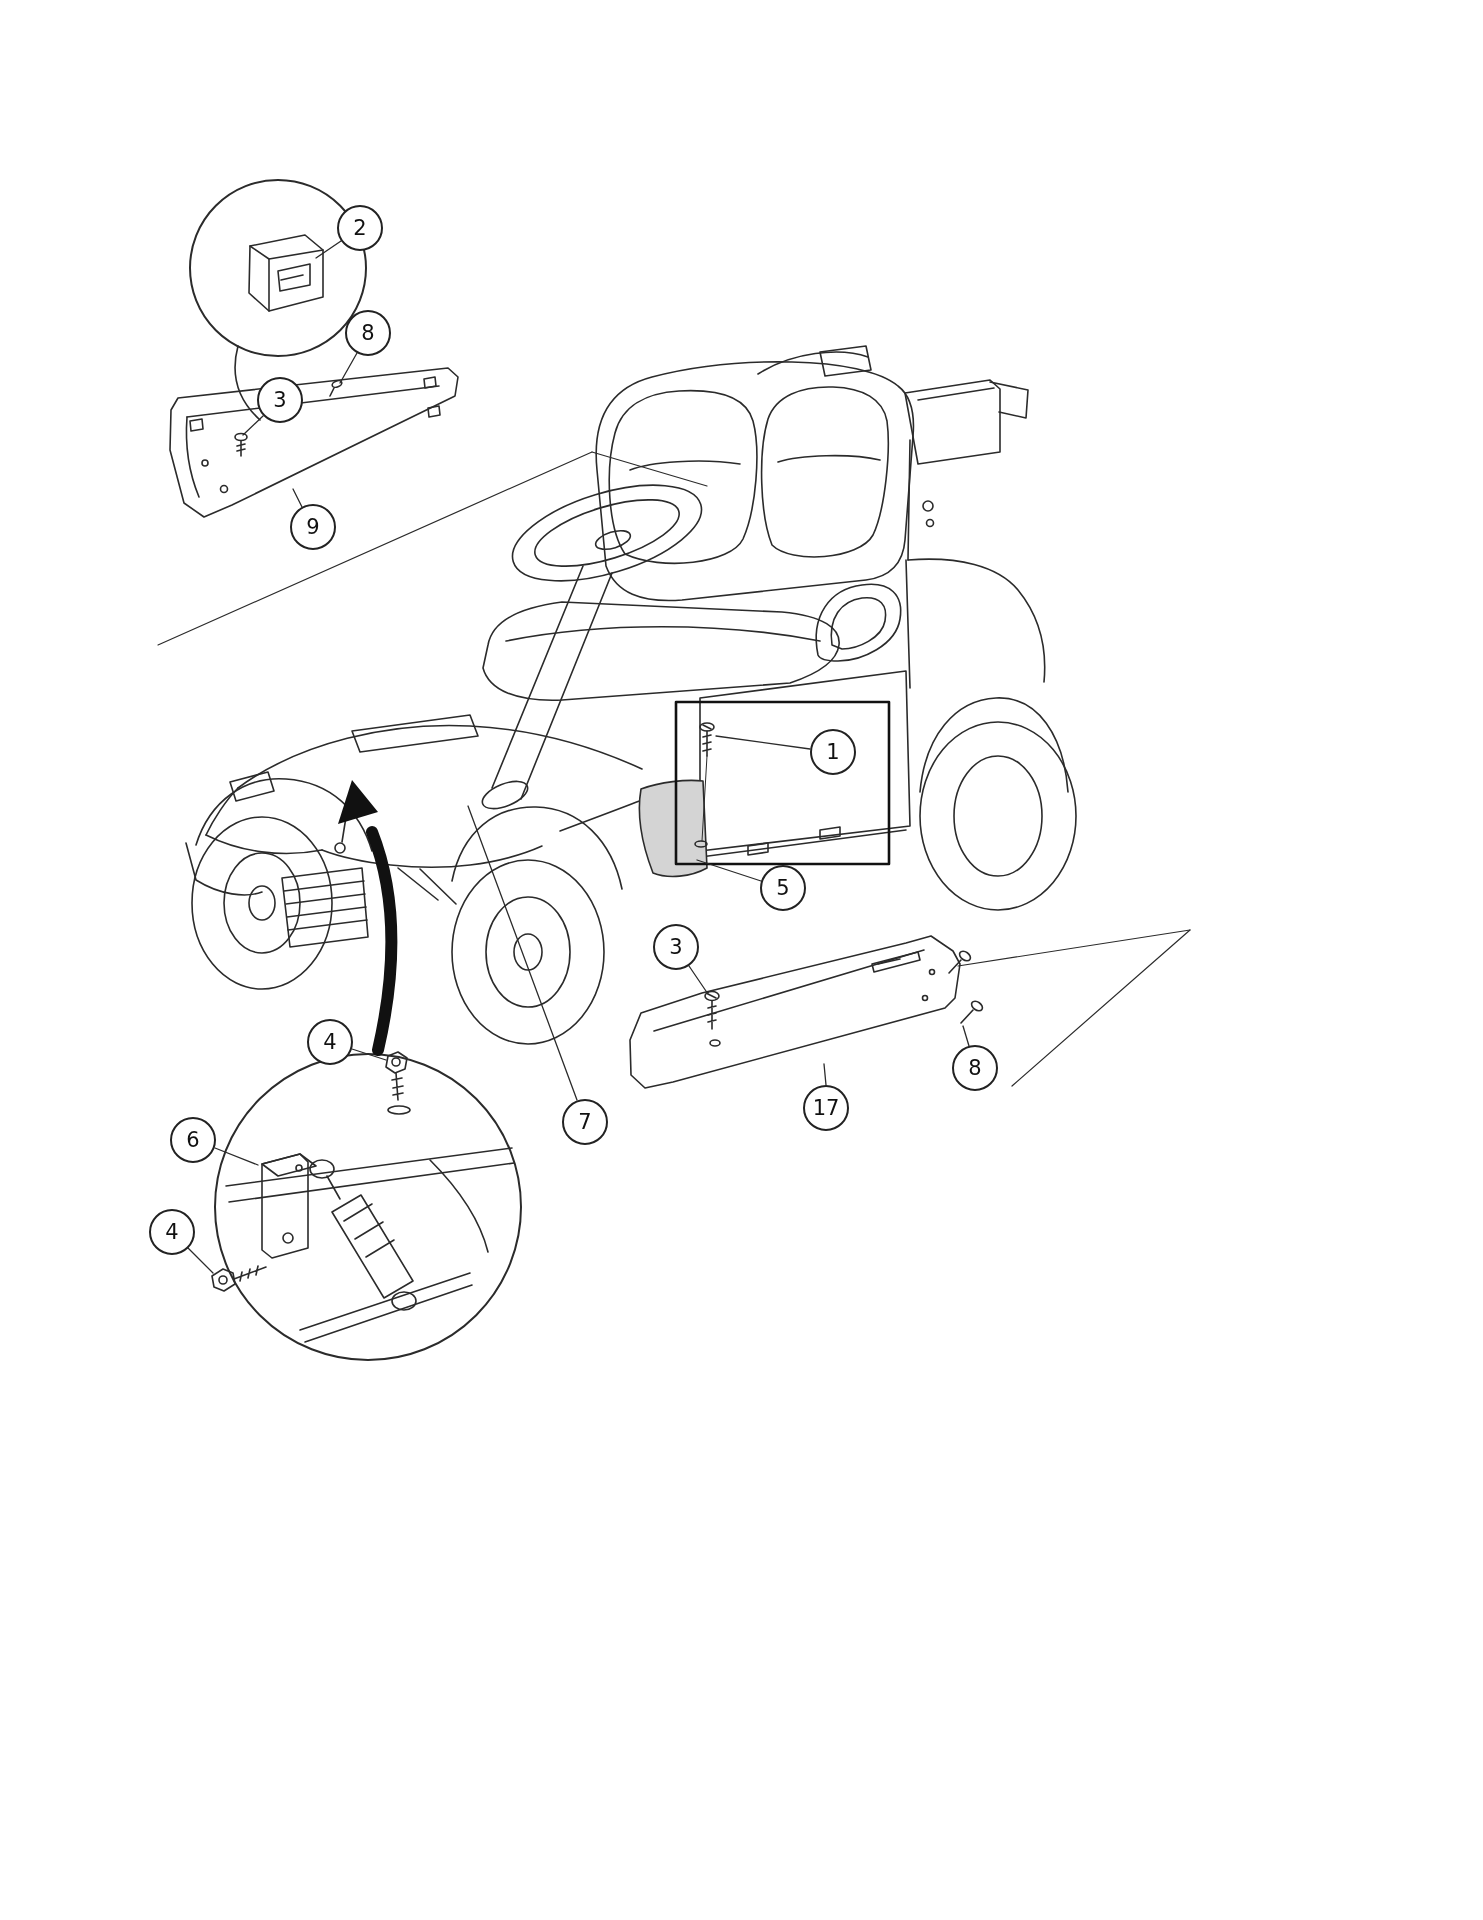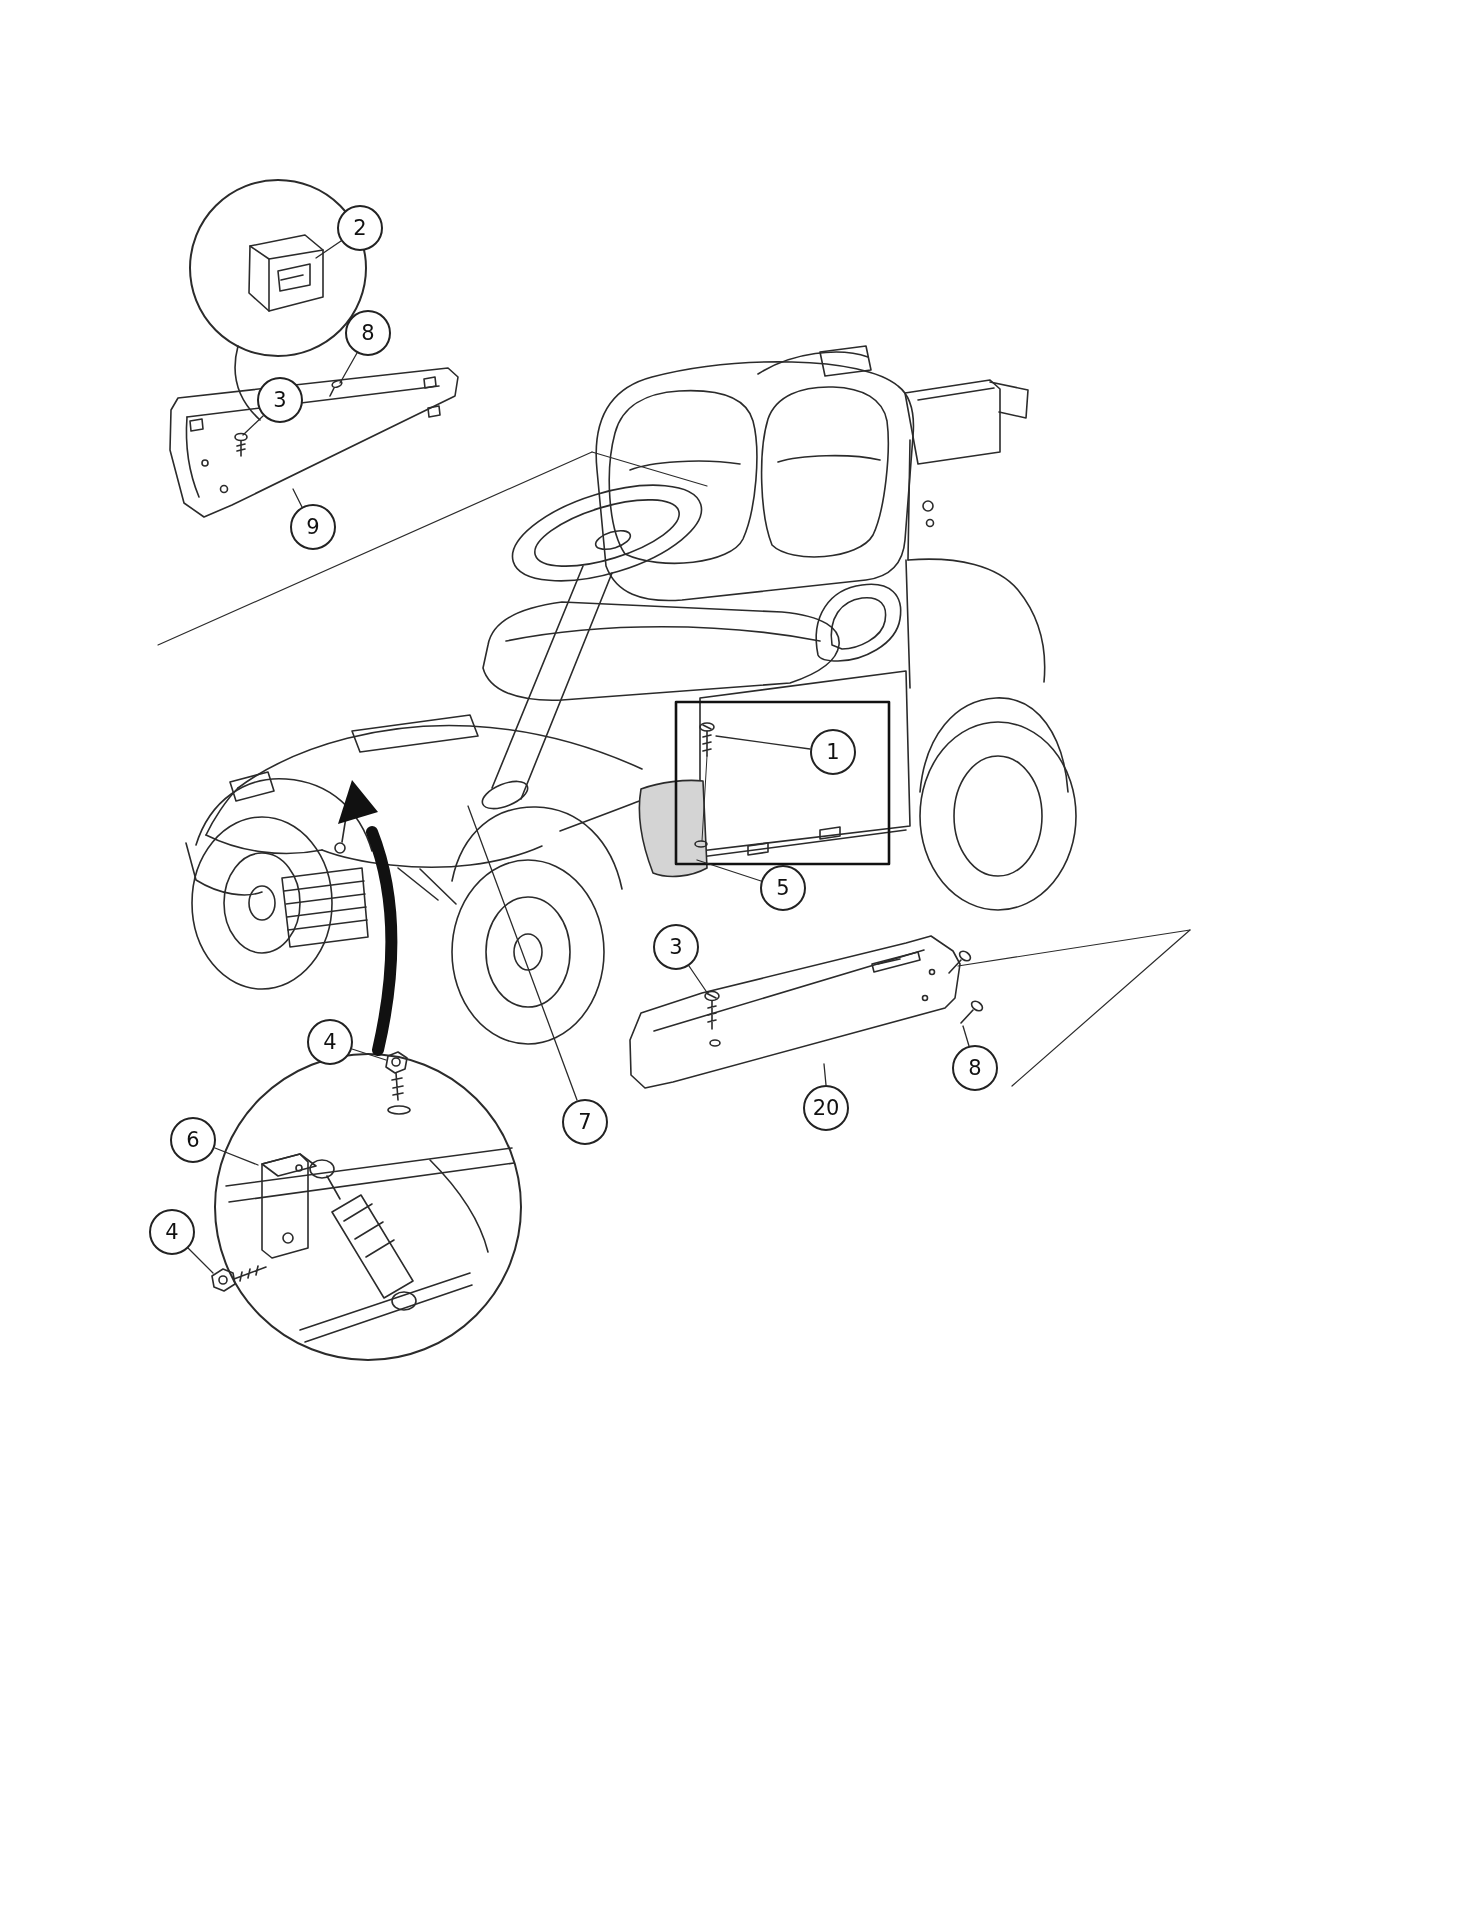--- a/index.html
+++ b/index.html
@@ -230,21 +230,21 @@
   <div class="callout" style="left:783px;top:888px">
       <span>5</span>
     </div>
   <div class="callout" style="left:676px;top:947px">
       <span>3</span>
     </div>
   <div class="callout" style="left:975px;top:1068px">
       <span>8</span>
     </div>
   <div class="callout" style="left:826px;top:1108px">
-      <span>20</span>
+      <span>17</span>
     </div>
   <div class="callout" style="left:330px;top:1042px">
       <span>4</span>
     </div>
   <div class="callout" style="left:193px;top:1140px">
       <span>6</span>
     </div>
   <div class="callout" style="left:172px;top:1232px">
       <span>4</span>
     </div>

